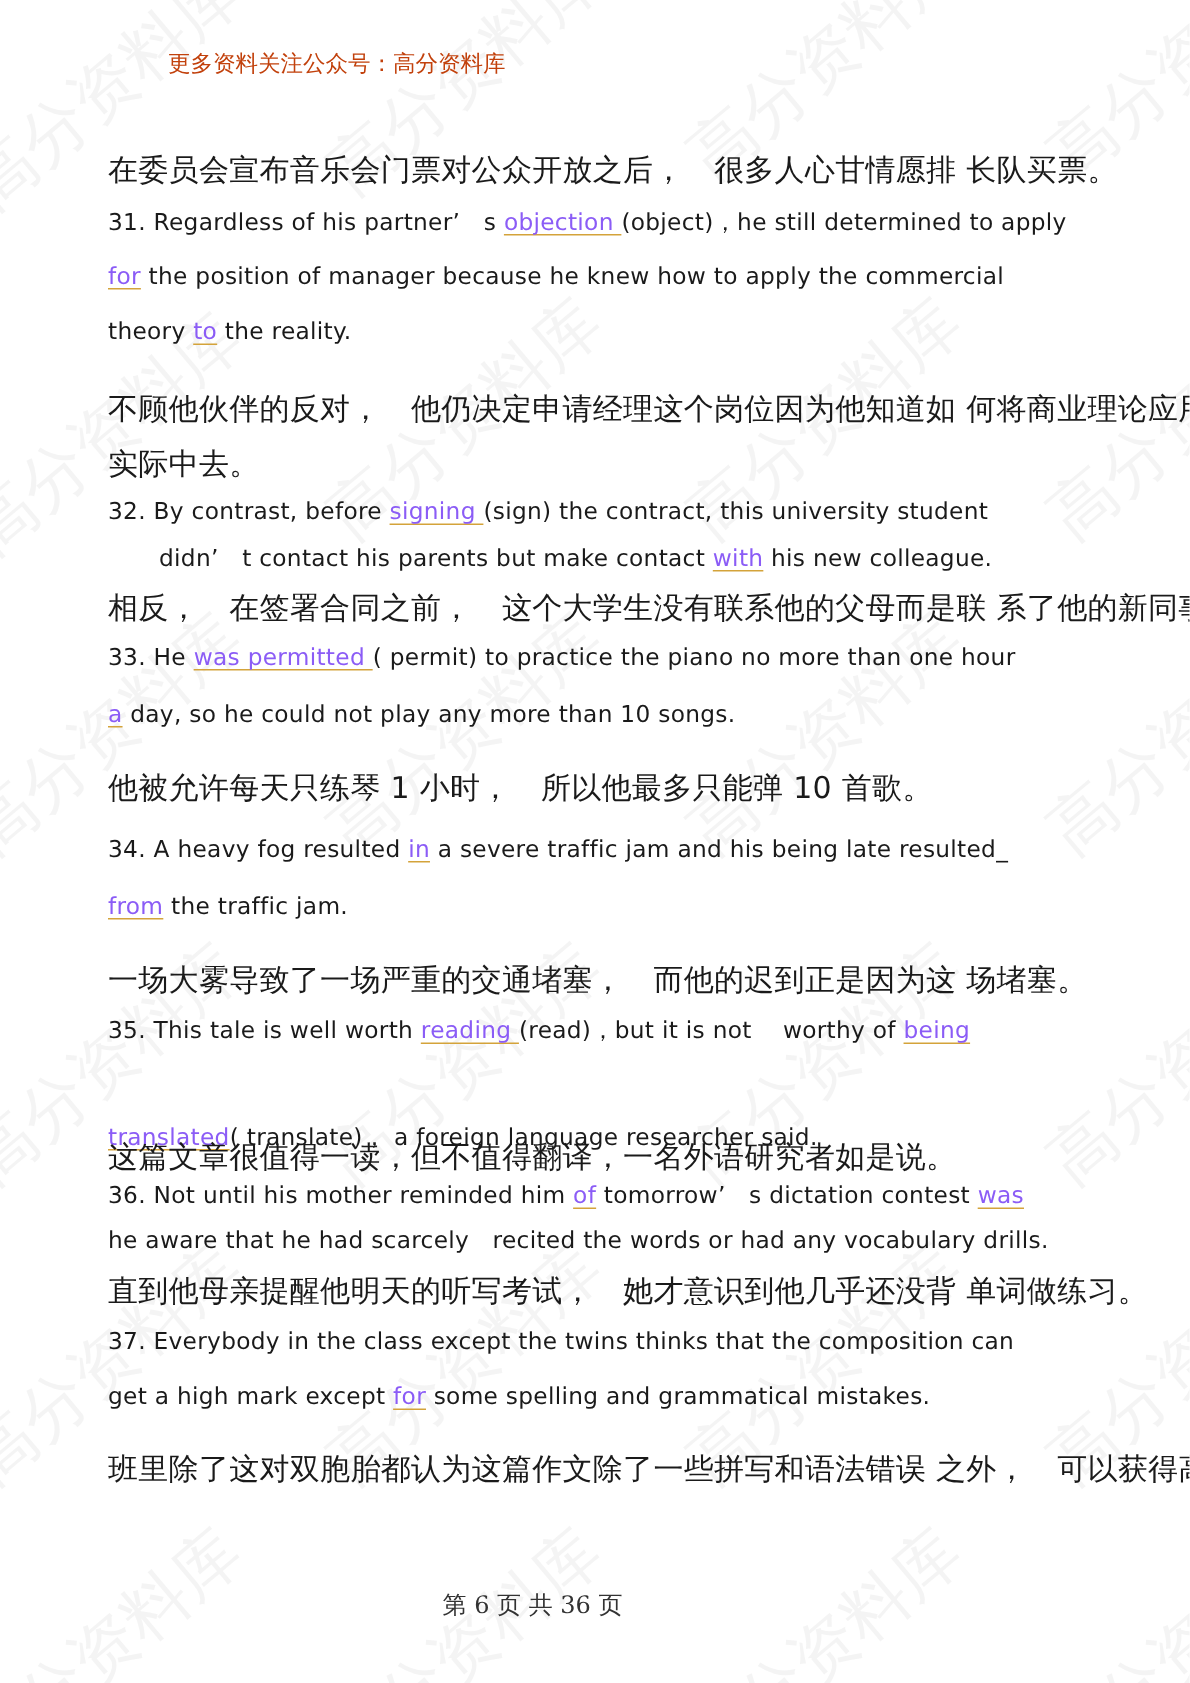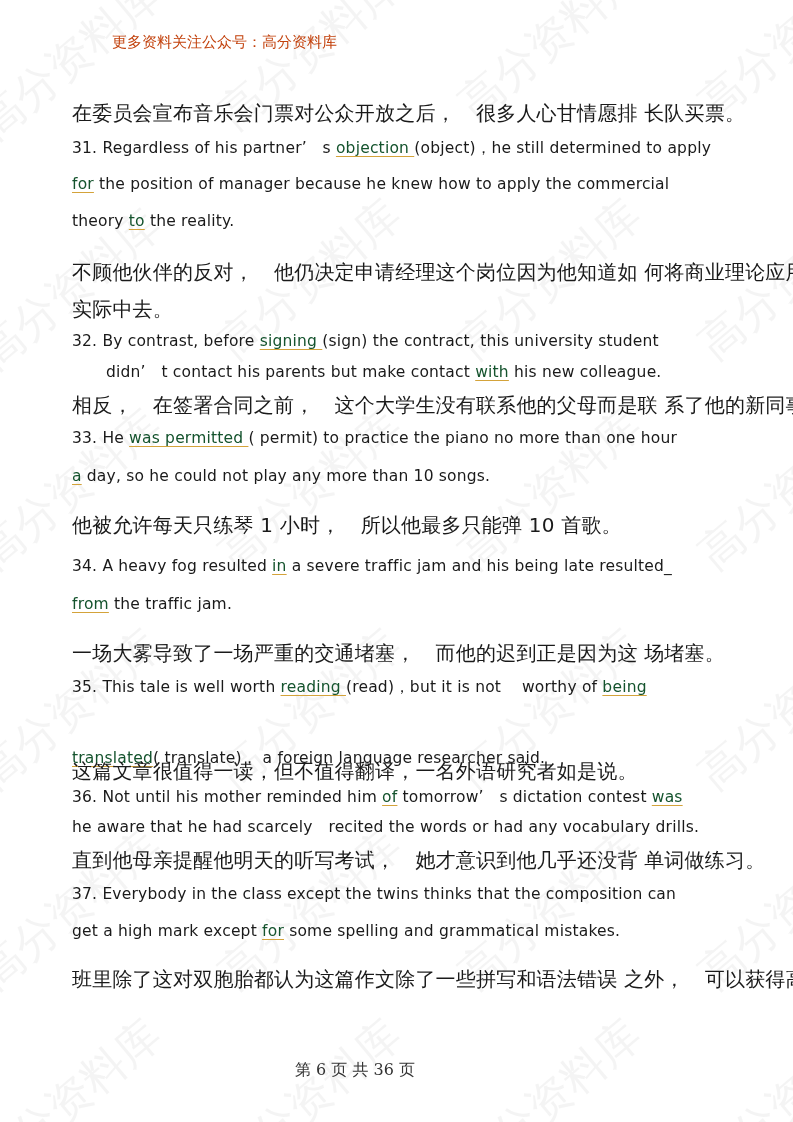--- a/index.html
+++ b/index.html
@@ -25,21 +25,21 @@
       position: absolute; left: 112px; top: 33px;
       font-size: 15px; color: #c2410c;
     }
     .line {
       position: absolute; left: 72px;
       font-size: 15.5px; white-space: nowrap;
       letter-spacing: 0.2px;
     }
     .zh { font-size: 20px; }
     .ans {
-      color: #14532d;
+      color: #8b5cf6;
       text-decoration: underline;
       text-decoration-color: #d4a33a;
       text-underline-offset: 3px;
     }
     .footer {
       position: absolute; left: 0; width: 710px; top: 1060px;
       text-align: center; font-size: 16px; color: #333;
       font-family: "DejaVu Serif", serif;
     }
   </style>

